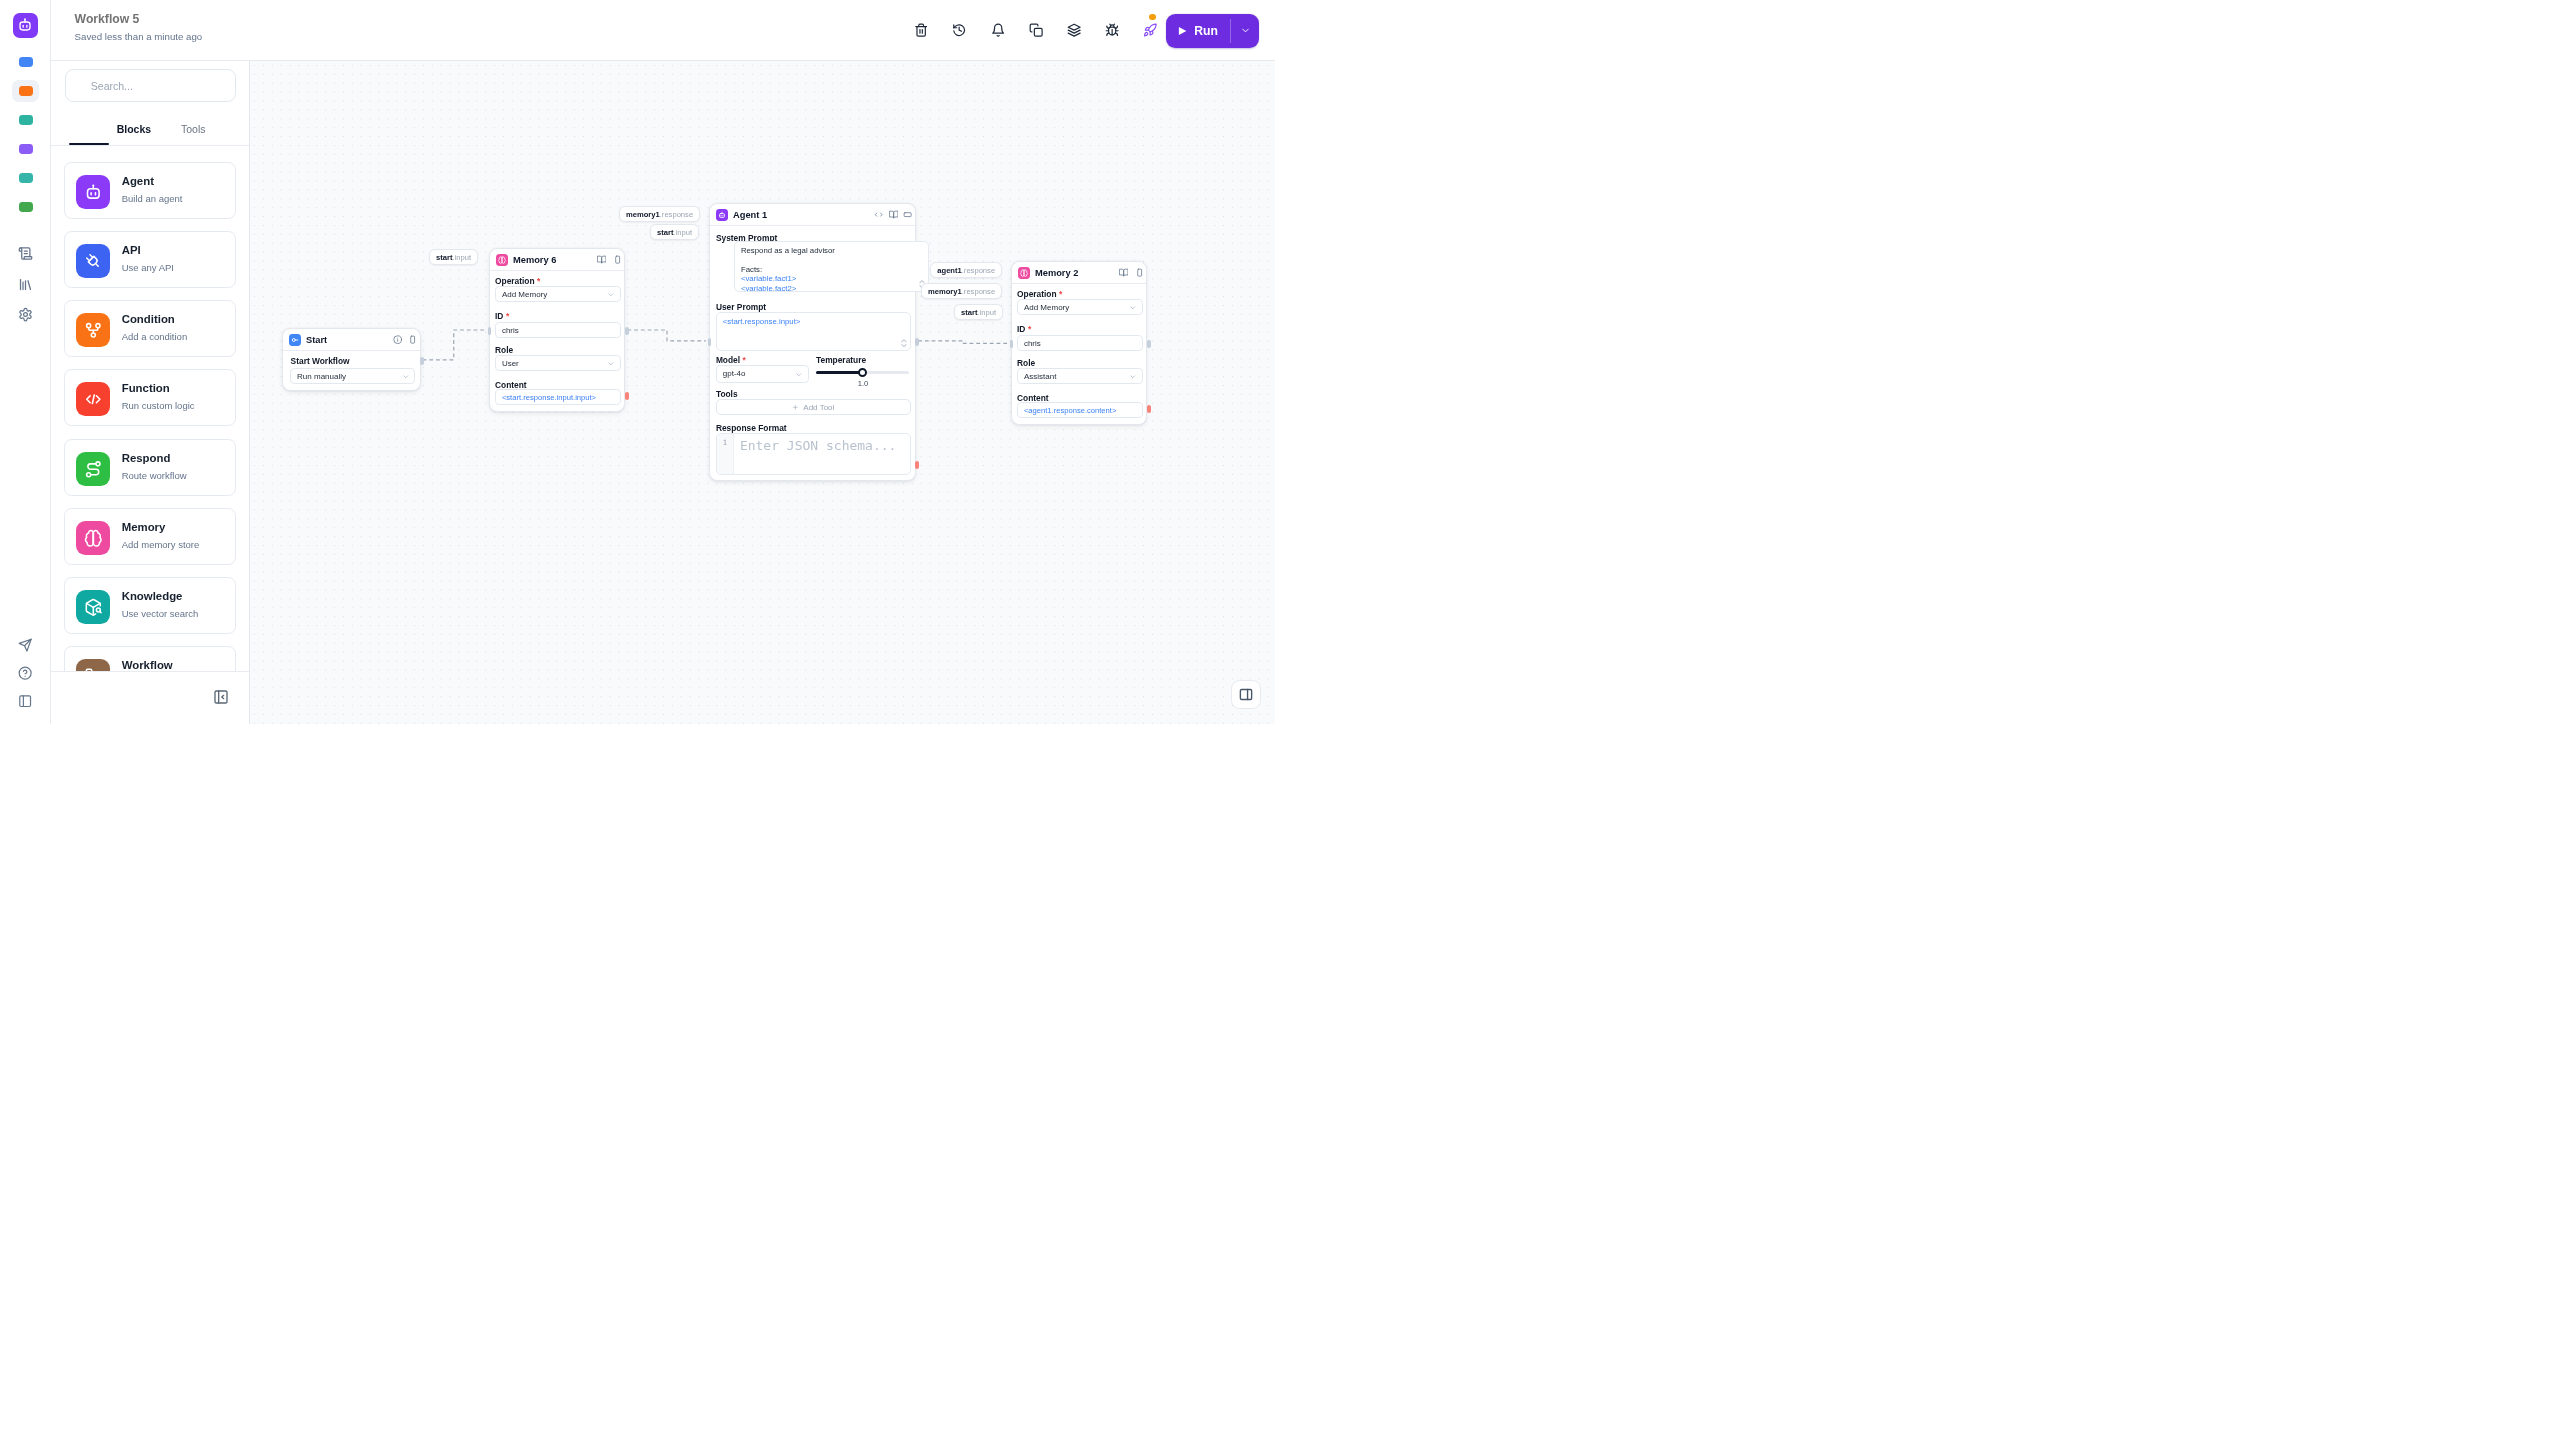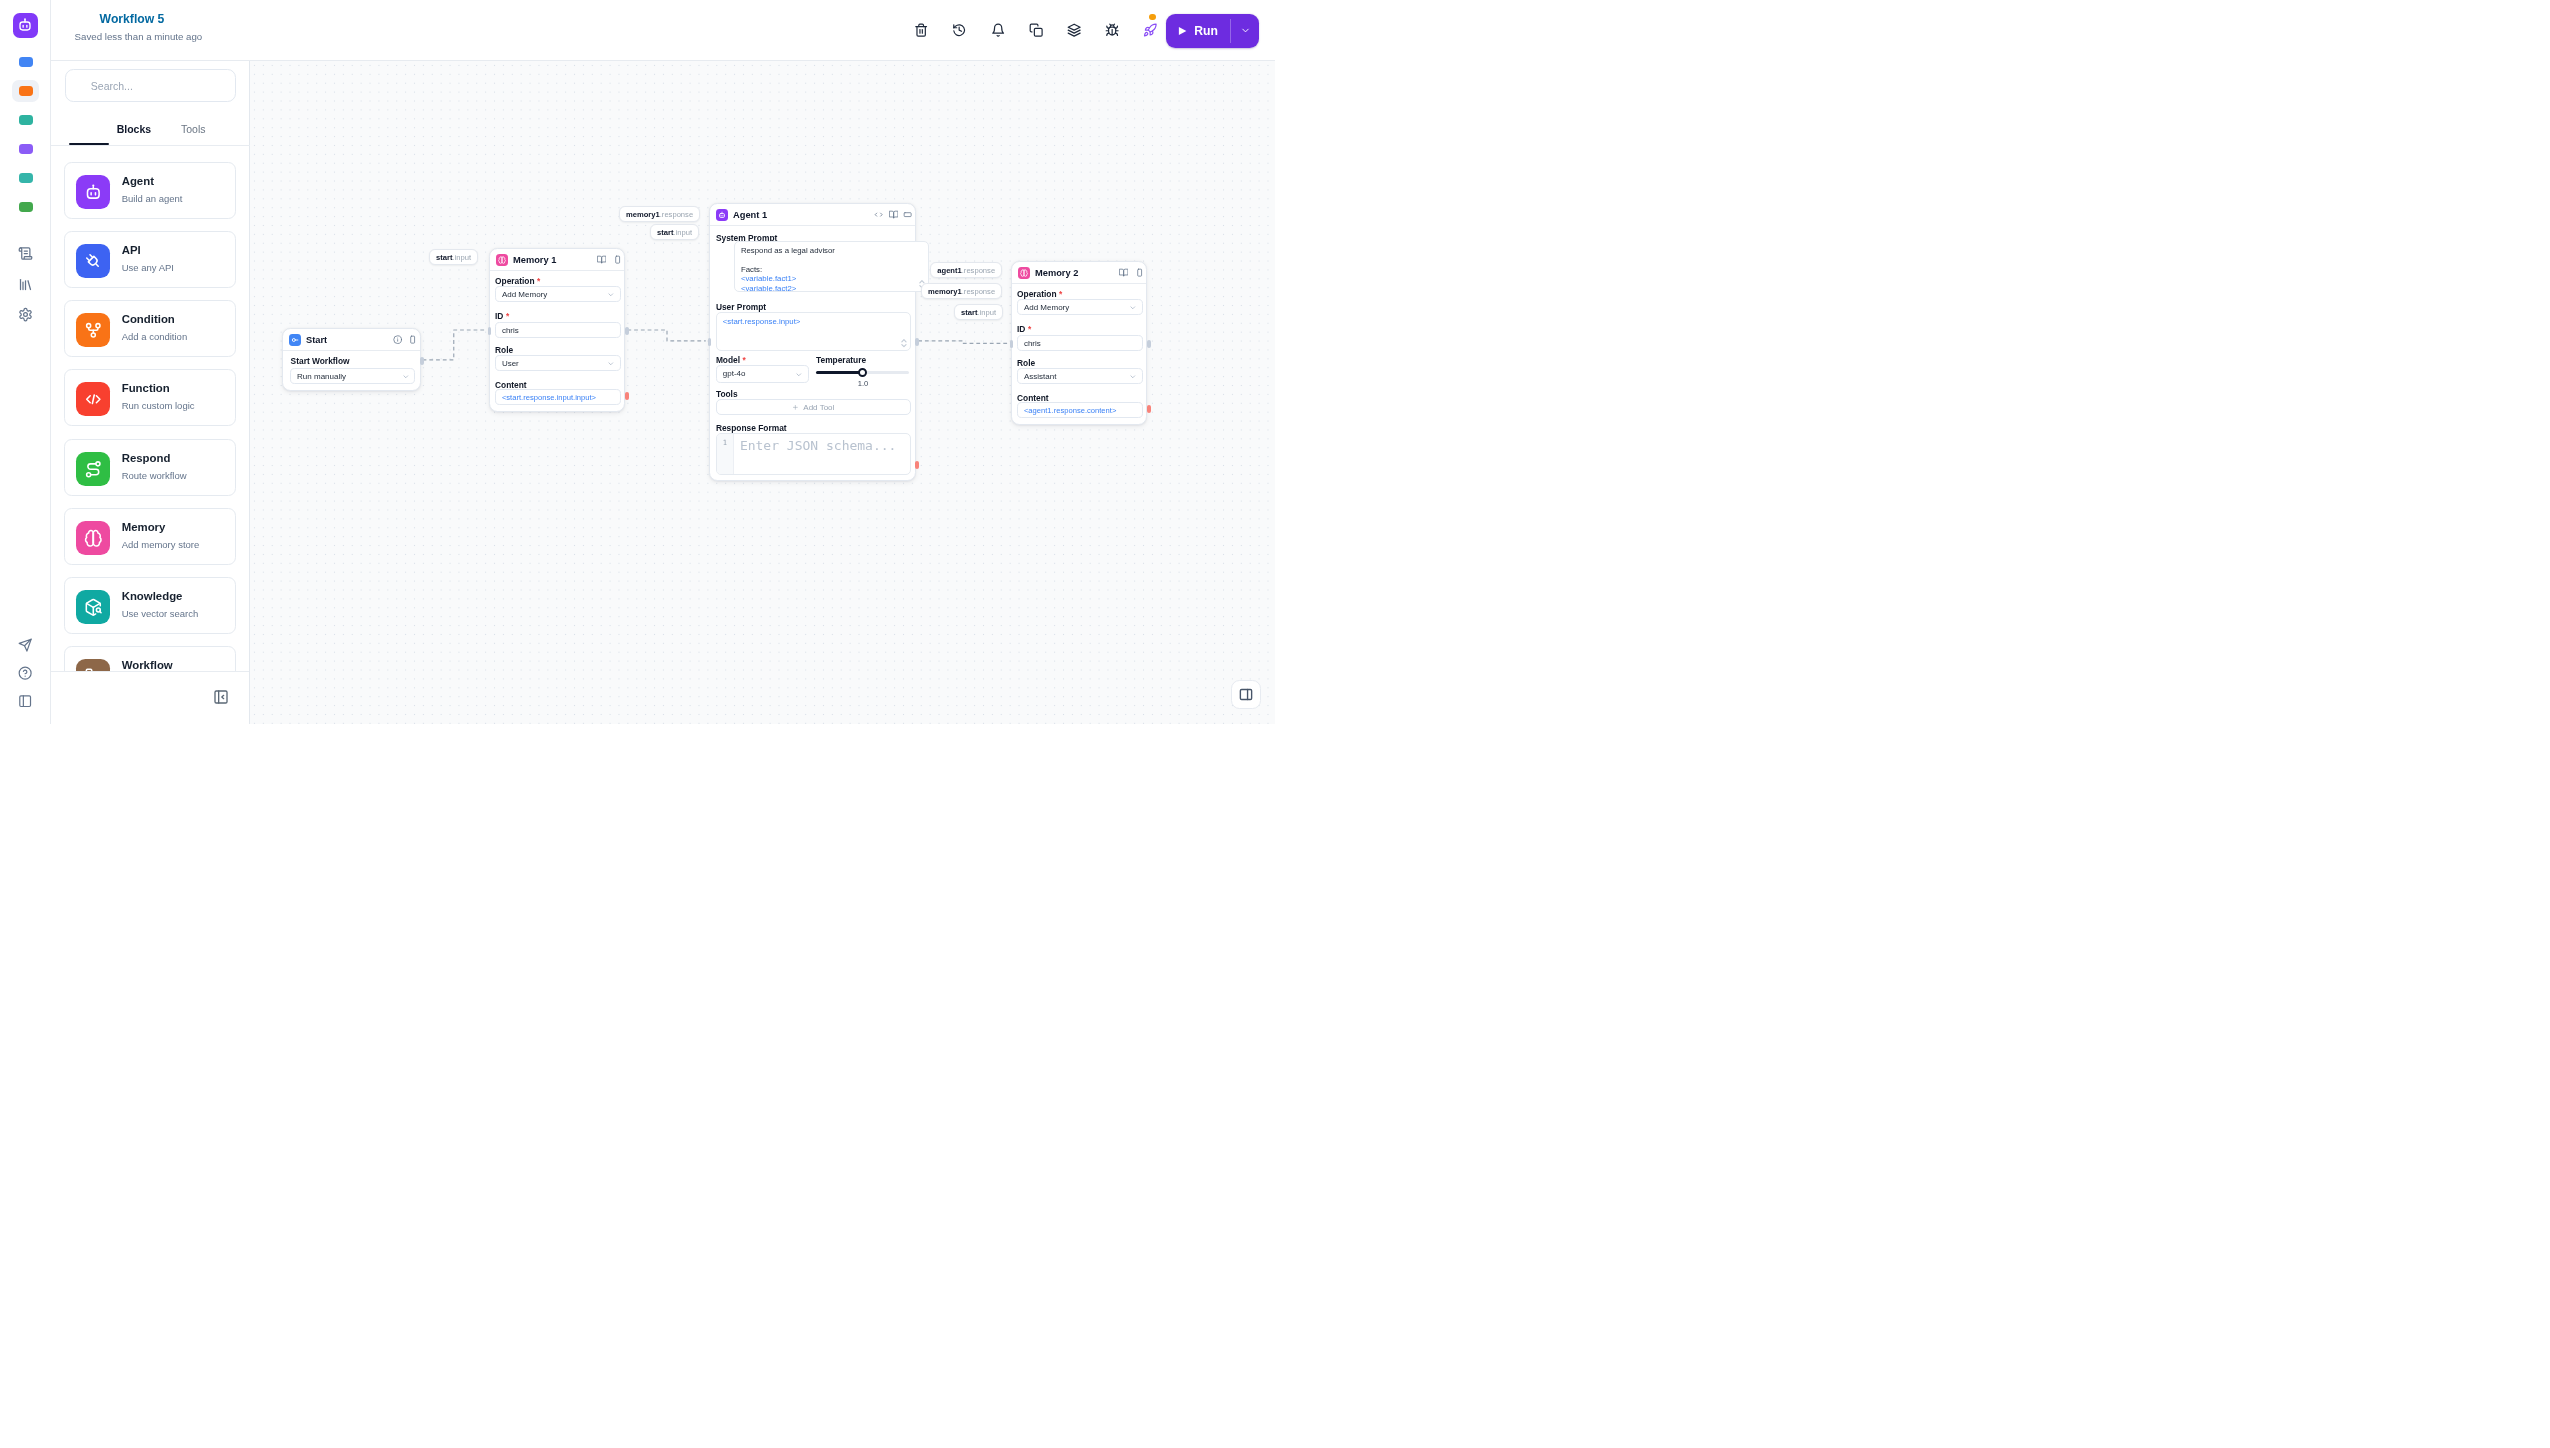--- a/index.html
+++ b/index.html
@@ -10,21 +10,21 @@
 
   
   .rail { position:absolute; left:0; top:0; width:51px; height:724px; background:#fff; border-right:0.8px solid #e7ebf0; z-index:30; }
   .logo { position:absolute; left:12.7px; top:12.7px; width:25px; height:25px; border-radius:6.7px; display:flex; align-items:center; justify-content:center; color:#fff; }
   .chip { position:absolute; left:18.6px; width:14.3px; height:10px; border-radius:3.4px; }
   .chip-hl { position:absolute; left:11.8px; top:80px; width:27px; height:22px; border-radius:6.7px; background:#eef1f6; }
   .rail-ic { position:absolute; left:17.7px; width:15px; height:15px; color:#64748b; }
 
   
   .header { position:absolute; left:51px; top:0; right:0; height:61px; background:#fff; border-bottom:0.8px solid #e7ebf0; z-index:25; }
-  .hd-title { position:absolute; left:23.6px; top:11.8px; font-size:12.2px; font-weight:700; color:#0369a1;margin-left:25px; }
+  .hd-title { position:absolute; left:23.6px; top:11.8px; font-size:12.2px; font-weight:700; color:#737373; }
   .hd-sub { position:absolute; left:23.6px; top:31px; font-size:9.7px; color:#64748b; }
   .tool-btn { position:absolute; top:17px; width:27px; height:27px; display:flex; align-items:center; justify-content:center; color:#1e293b; border-radius:5.9px; cursor:pointer; }
   .tool-btn svg { width:14.3px; height:14.3px; }
   .rocket { color:#8a4ef5; }
   .notif-dot { position:absolute; left:1098px; top:13.5px; width:6.7px; height:6.7px; border-radius:50%; }
   .run-btn { position:absolute; left:1115px; top:13.5px; width:93px; height:34px; border-radius:9.3px; display:flex; align-items:stretch; color:#fff; cursor:pointer; box-shadow:0 0.8px 1.7px rgba(40,10,120,.25); }
   .run-main { flex:1 1 auto; display:flex; align-items:center; justify-content:center; gap:6.7px; font-size:12.2px; font-weight:700; }
   .run-div { width:0.8px; background:rgba(255,255,255,.28); margin:5px 0; }
   .run-caret { width:28px; display:flex; align-items:center; justify-content:center; }
 
@@ -407,21 +407,21 @@
 </div>
 
 <div class="node" style="left:489px;top:248px;width:136px;height:164px">
   <div class="node-hd">
     <div class="node-ic" style="background:#ee4aa0">
       <svg class="ic" viewBox="0 0 24 24" style="stroke-width:2.4">
           <path d="M12 5a3 3 0 1 0-5.997.125 4 4 0 0 0-2.526 5.77 4 4 0 0 0 .556 6.588A4 4 0 1 0 12 18Z"></path>
           <path d="M12 5a3 3 0 1 1 5.997.125 4 4 0 0 1 2.526 5.77 4 4 0 0 1-.556 6.588A4 4 0 1 1 12 18Z"></path>
         </svg>
     </div>
-    <div class="node-title">Memory 1</div>
+    <div class="node-title">Memory 6</div>
     <div class="hd-act" style="left:107px">
       <svg class="ic" viewBox="0 0 24 24">
           <path d="M2 3h6a4 4 0 0 1 4 4v14a3 3 0 0 0-3-3H2z"></path>
           <path d="M22 3h-6a4 4 0 0 0-4 4v14a3 3 0 0 1 3-3h7z"></path>
         </svg>
     </div>
     <div class="hd-act" style="left:123px">
       <svg class="ic" viewBox="0 0 24 24">
           <rect x="7" y="3" width="10" height="18" rx="2"></rect>
         </svg>

